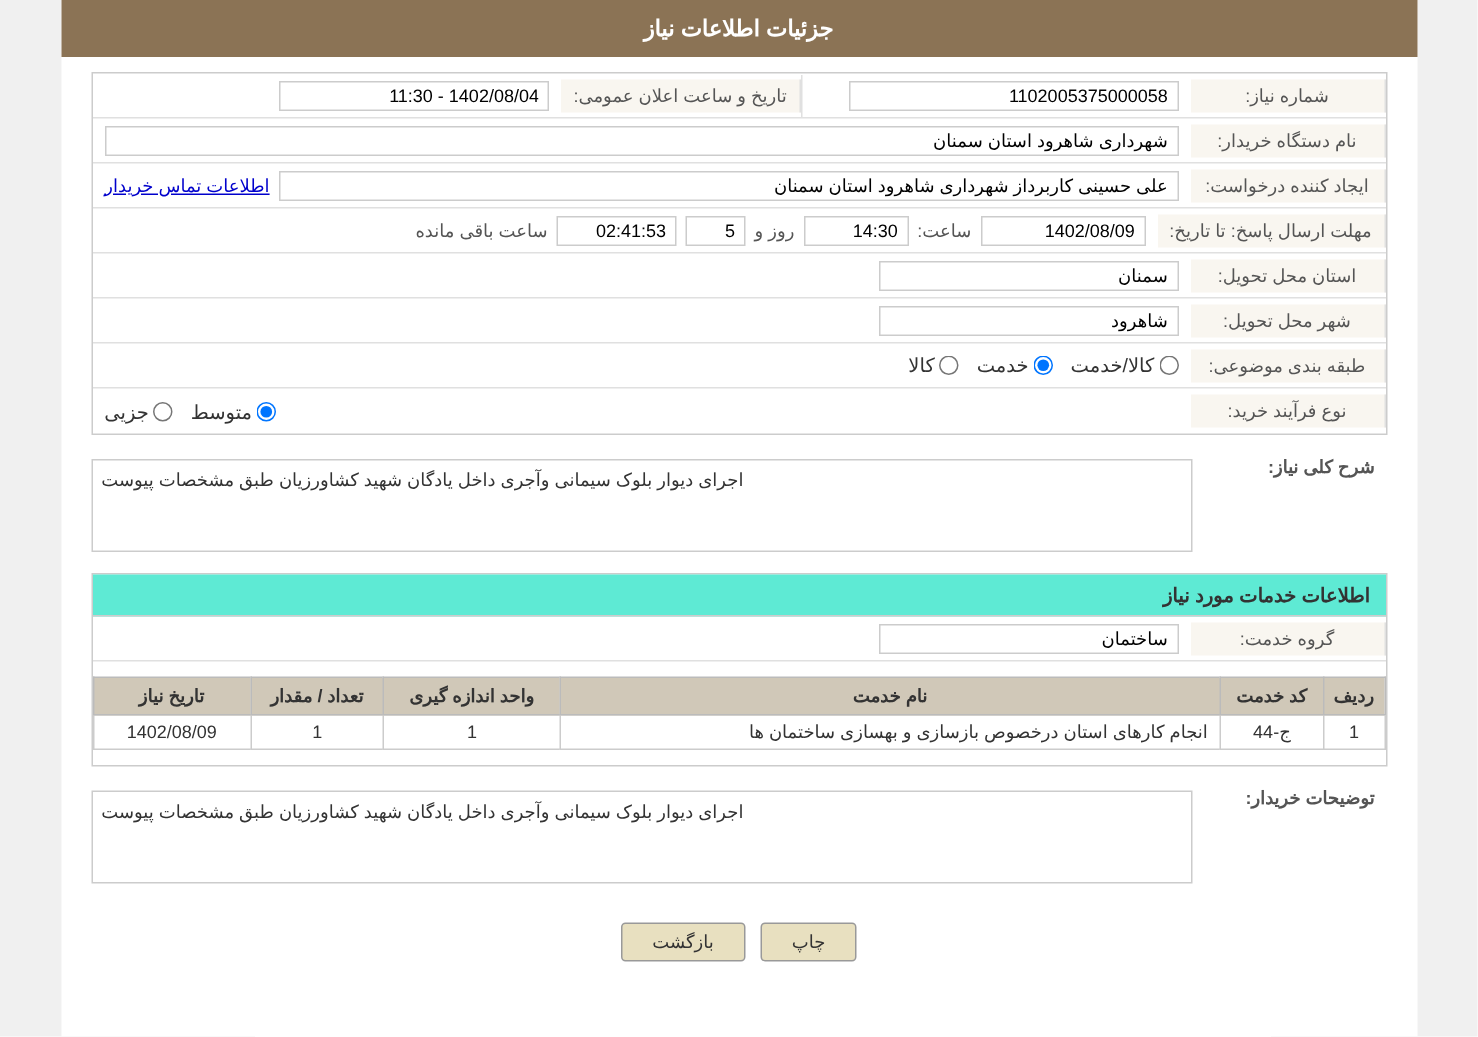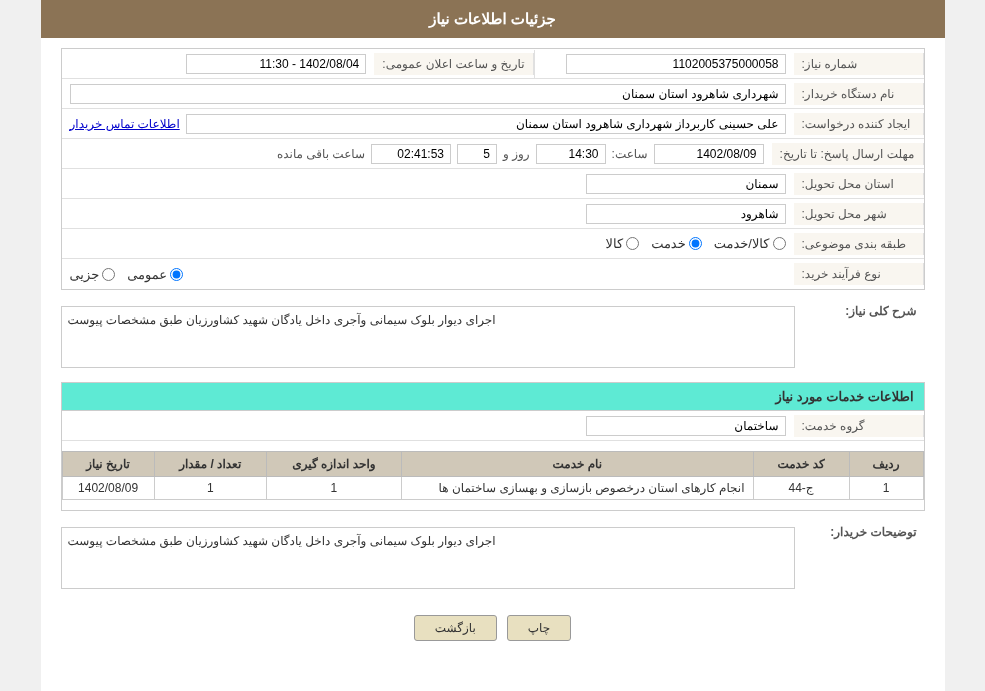--- a/index.html
+++ b/index.html
@@ -38,21 +38,21 @@
       border-bottom: 1px solid #e0e0e0;
       min-height: 30px;
     }
     .form-row:last-child {
       border-bottom: none;
     }
     .label-cell {
       background: #f9f6f0;
       padding: 4px 8px;
       min-width: 130px;
-      text-align: left;
+      text-align: center;
       font-size: 12px;
       color: #555;
       border-right: 1px solid #e0e0e0;
     }
     .value-cell {
       padding: 4px 8px;
       flex: 1;
       text-align: right;
     }
     .input-field {
@@ -105,21 +105,21 @@
       margin: 10px 0;
     }
     .data-table {
       width: 100%;
       border-collapse: collapse;
       font-size: 12px;
     }
     .data-table th {
       background: #d0c8b8;
       border: 1px solid #bbb;
-      padding: 5px 20px;
+      padding: 5px 1px;
       text-align: center;
       margin-top: 25px;
     }
     .data-table td {
       border: 1px solid #ccc;
       padding: 4px 8px;
       text-align: center;
     }
     .data-table tr:nth-child(even) {
       background: #f9f6f0;
@@ -257,21 +257,21 @@
         </div>
       </div>
 
       <div class="form-row">
         <div class="label-cell">نوع فرآیند خرید:</div>
         <div class="value-cell">
           <div style="display:flex; align-items:center; gap:10px; flex-direction:column; align-items:flex-end;">
             <div class="radio-group">
               <div class="radio-item">
                 <input type="radio" name="purchase_type" checked="" style=""> 
-                  <span>عمومی</span>
+                  <span>متوسط</span>
               </div>
               <div class="radio-item">
                 <input type="radio" name="purchase_type" style=""> 
                   <span>جزیی</span>
               </div>
             </div>
           </div>
         </div>
       </div>
 

